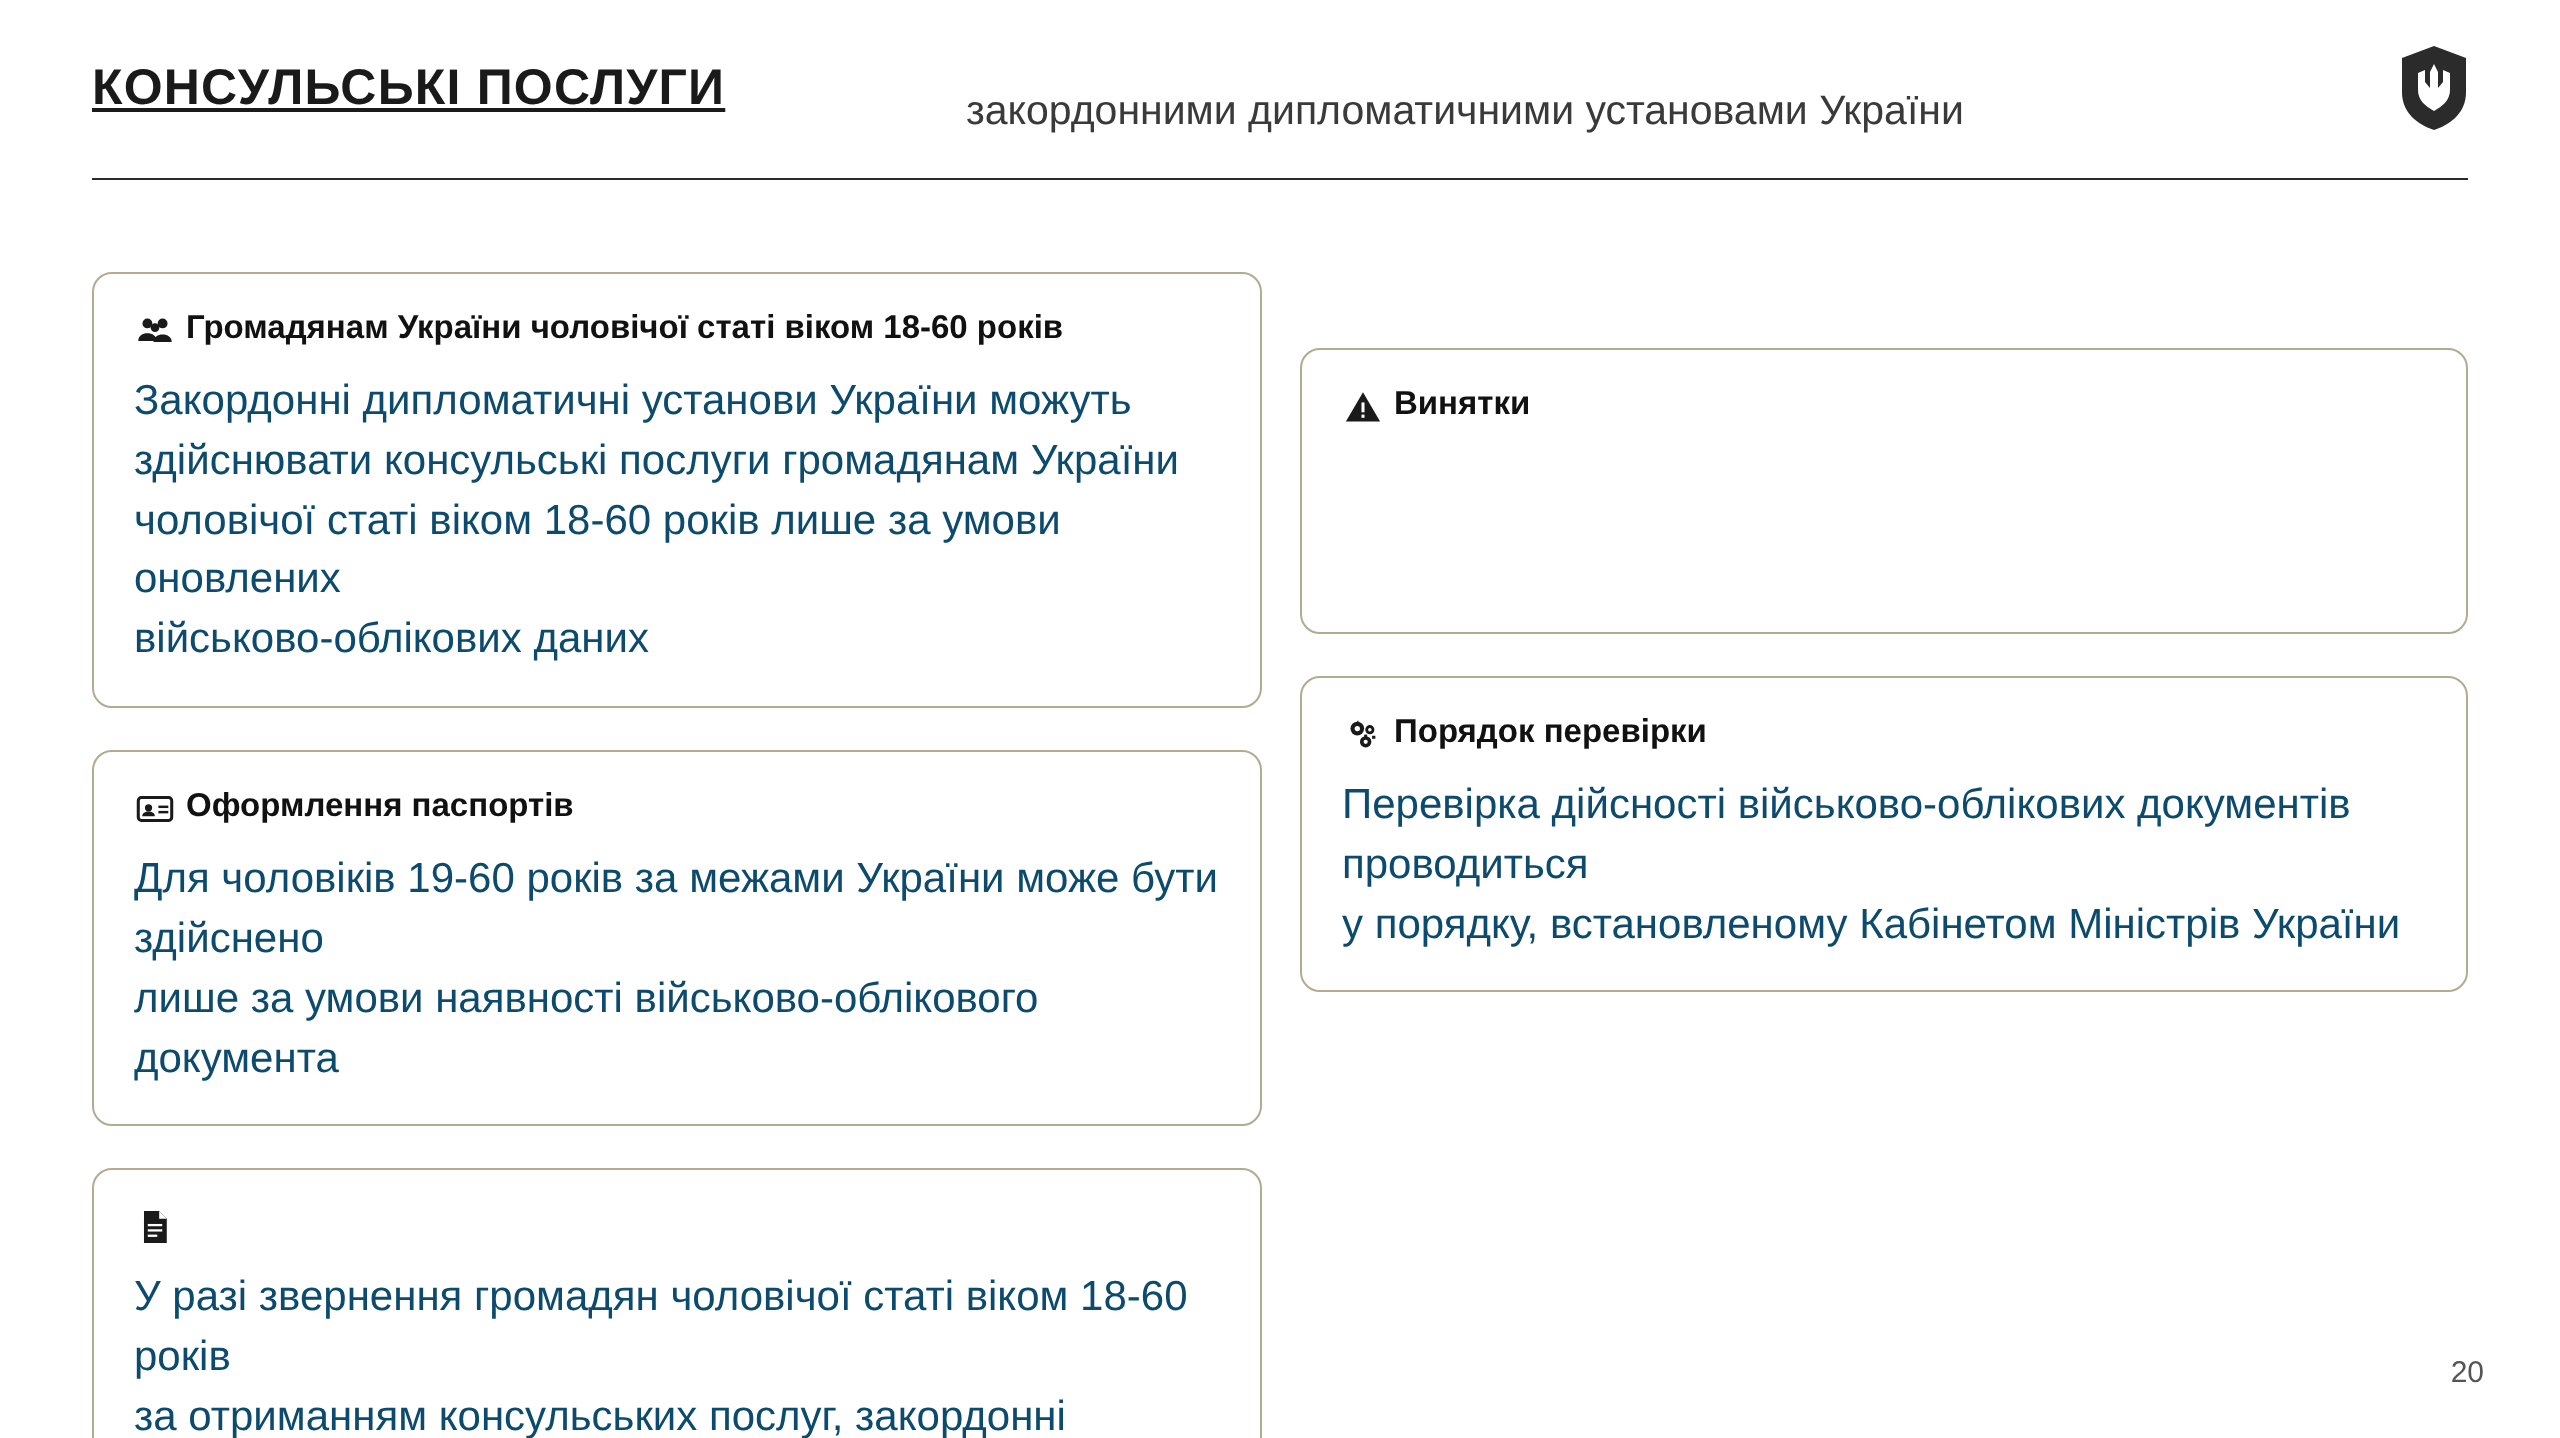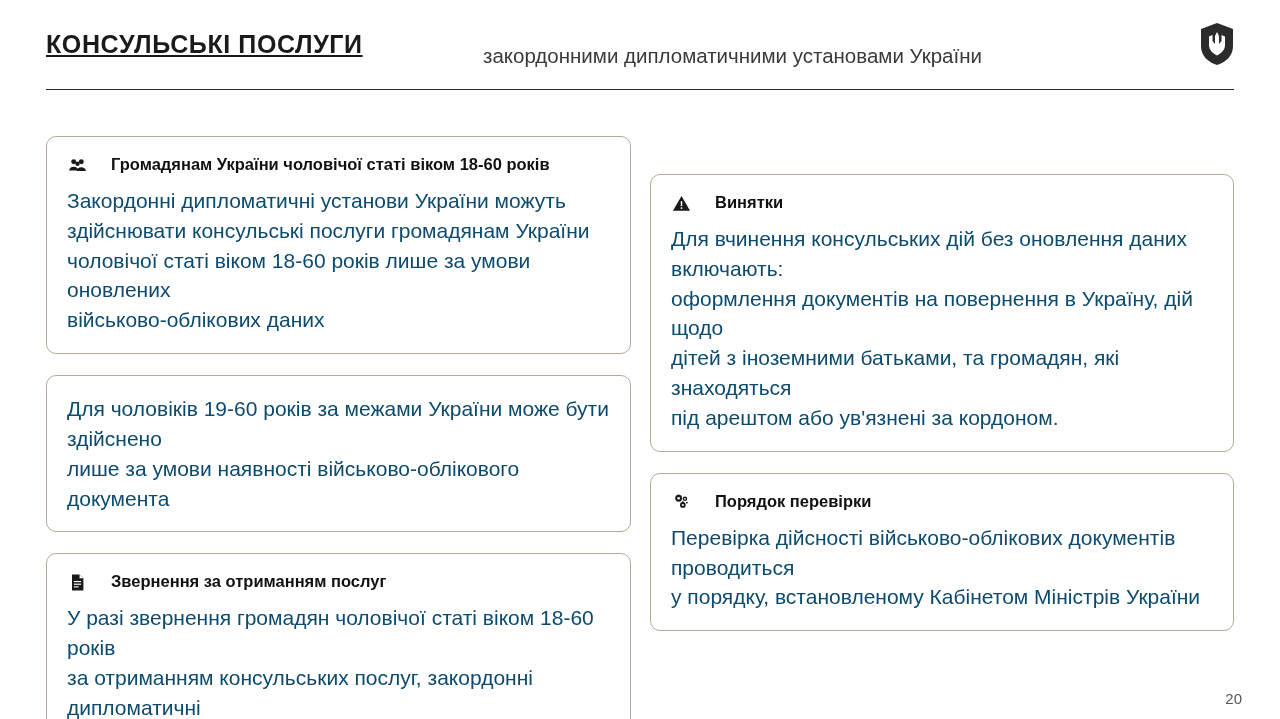--- a/index.html
+++ b/index.html
@@ -92,21 +92,21 @@
     box-sizing: border-box;
     border: 1px solid #b3ab90;
     border-radius: 10px;
     background: #ffffff;
     padding: 18px 20px 18px 20px;
     margin-bottom: 21px;
   }
   .card-head {
     display: flex;
     align-items: center;
-    gap: 24px;
+    gap: 6px;
     margin-bottom: 11px;
   }
   .card-icon {
     width: 20px;
     height: 20px;
     flex: 0 0 20px;
     display: flex;
     align-items: center;
     justify-content: center;
     color: #1a1a1a;
@@ -129,21 +129,21 @@
   .card-citizens { min-height: 143px; }
   .card-passports { min-height: 103px; }
   .card-requests  { min-height: 154px; }
   .card-exceptions { min-height: 143px; }
   .card-procedure  { min-height: 103px; }
 
   
   .page-number {
     position: absolute;
     right: 38px;
-    bottom: 12px;
+    bottom: 24px;
     font-size: 15px;
     color: #555555;
   }
 </style>
 </head>
 <body>
 
 <div class="header">
   <div class="header-inner">
     <div class="header-title">КОНСУЛЬСЬКІ ПОСЛУГИ</div>
@@ -175,36 +175,47 @@
         </span>
         <span class="card-title">Громадянам України чоловічої статі віком 18-60 років</span>
       </div>
       <div class="card-body">Закордонні дипломатичні установи України можуть
 здійснювати консульські послуги громадянам України
 чоловічої статі віком 18-60 років лише за умови оновлених
 військово-облікових даних</div>
     </div>
 
     <div class="card card-passports">
+      <div class="card-head">
+        <span class="card-icon">
+          <svg viewBox="0 0 20 20" width="19" height="19" aria-hidden="true">
+            <rect x="1.2" y="4" width="17.6" height="12" rx="1.6" fill="none" stroke="#1a1a1a" stroke-width="1.6"></rect>
+            <circle cx="6.6" cy="9.4" r="1.9" fill="#1a1a1a"></circle>
+            <path d="M3.3 13.8c0-1.7 1.5-2.5 3.3-2.5s3.3.8 3.3 2.5z" fill="#1a1a1a"></path>
+            <rect x="11.8" y="8.2" width="5.2" height="1.3" fill="#1a1a1a"></rect>
+            <rect x="11.8" y="11" width="5.2" height="1.3" fill="#1a1a1a"></rect>
+          </svg>
+        </span>
+        <span class="card-title">Оформлення паспортів</span>
+      </div>
       <div class="card-body">Для чоловіків 19-60 років за межами України  може бути здійснено
 лише за умови наявності військово-облікового документа</div>
     </div>
 
     <div class="card card-requests">
       <div class="card-head">
         <span class="card-icon">
           <svg viewBox="0 0 20 20" width="19" height="19" aria-hidden="true">
             <path d="M4.2 1.6h8l4 4v12.8H4.2z" fill="#1a1a1a"></path>
             <path d="M12.2 1.6v4h4" fill="#ffffff"></path>
             <rect x="6.2" y="8.4" width="7.6" height="1.2" fill="#ffffff"></rect>
             <rect x="6.2" y="11.2" width="7.6" height="1.2" fill="#ffffff"></rect>
             <rect x="6.2" y="14" width="5" height="1.2" fill="#ffffff"></rect>
           </svg>
         </span>
-        <span class="card-title">Звернення за отриманням послуг</span>
       </div>
       <div class="card-body">У разі звернення громадян чоловічої статі віком 18-60 років
 за отриманням консульських послуг, закордонні дипломатичні
 установи України мають здійснити перевірку дійсності військово-
 облікових документів.</div>
     </div>
 
   </div>
 
   <div class="col-right">
@@ -213,24 +224,20 @@
       <div class="card-head">
         <span class="card-icon">
           <svg viewBox="0 0 20 20" width="19" height="19" aria-hidden="true">
             <path d="M10 2.2 19 17.6H1z" fill="#1a1a1a"></path>
             <rect x="9.2" y="7.6" width="1.6" height="5.2" fill="#ffffff"></rect>
             <rect x="9.2" y="14" width="1.6" height="1.7" fill="#ffffff"></rect>
           </svg>
         </span>
         <span class="card-title">Винятки</span>
       </div>
-      <div class="card-body">Для вчинення консульських дій без оновлення даних включають:
-оформлення документів на повернення в Україну, дій щодо
-дітей з іноземними батьками, та громадян, які знаходяться
-під арештом або ув'язнені за кордоном.</div>
     </div>
 
     <div class="card card-procedure">
       <div class="card-head">
         <span class="card-icon">
           <svg viewBox="0 0 20 20" width="19" height="19" aria-hidden="true">
             <g fill="#1a1a1a">
               <path d="M7.4 2.2l.5 1.7 1.8.5-1.3 1.3.3 1.8-1.6-.8-1.6.9.3-1.9L4.4 4.4l1.8-.4z"></path>
               <circle cx="7" cy="6.6" r="3.6"></circle>
               <circle cx="7" cy="6.6" r="1.4" fill="#ffffff"></circle>

